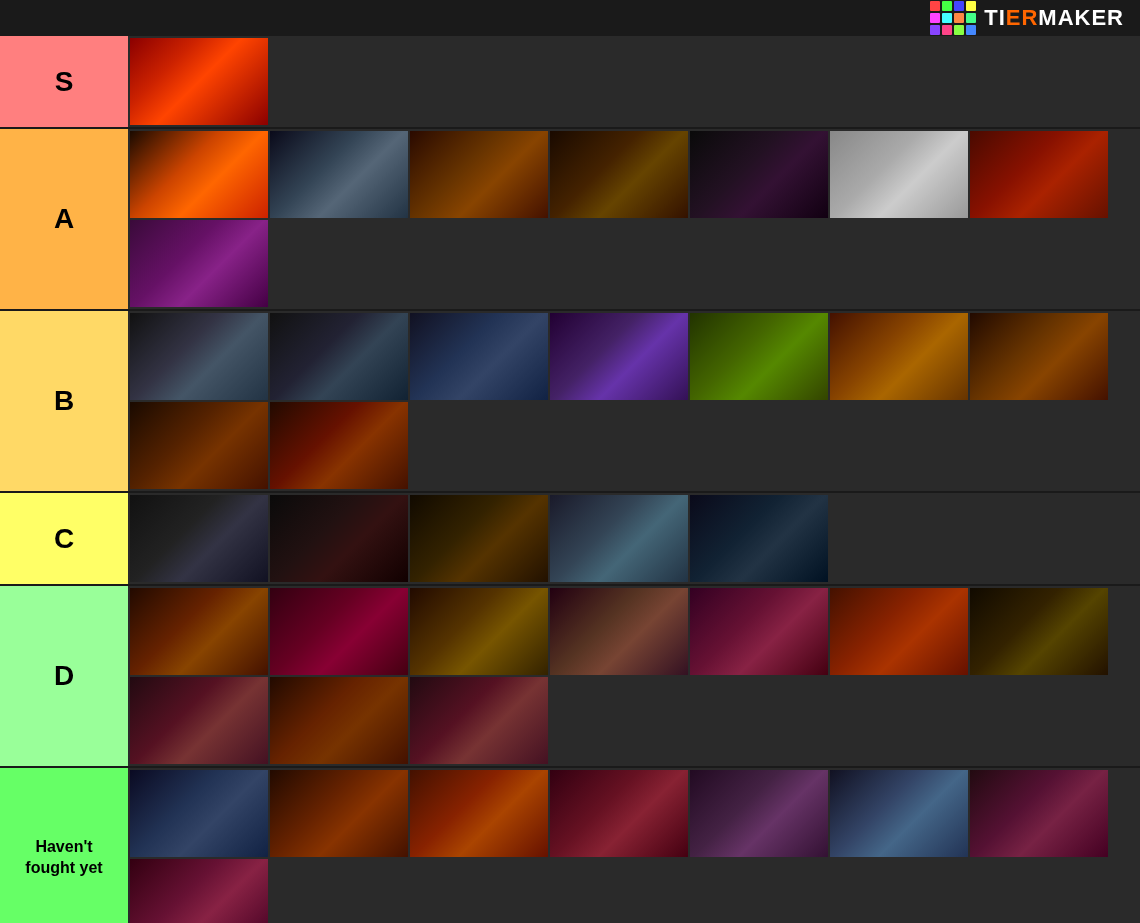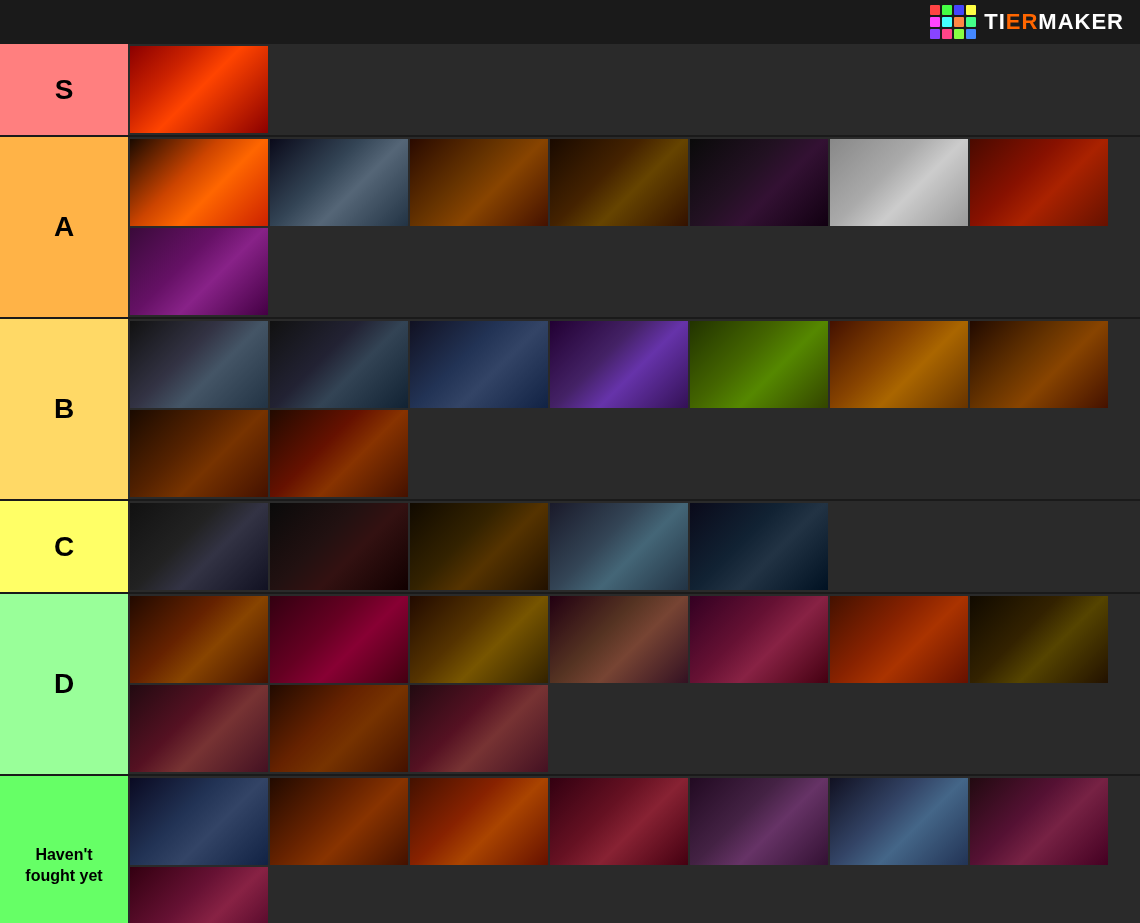--- a/index.html
+++ b/index.html
@@ -9,21 +9,21 @@
       width: 1140px;
       min-height: 923px;
     }
 
     .header {
       background: #1a1a1a;
       display: flex;
       justify-content: flex-end;
       align-items: center;
       padding: 8px 16px;
-      height: 44px;
+      height: 36px;
     }
 
     .logo {
       display: flex;
       align-items: center;
       gap: 8px;
     }
 
     .logo-grid {
       display: grid;

